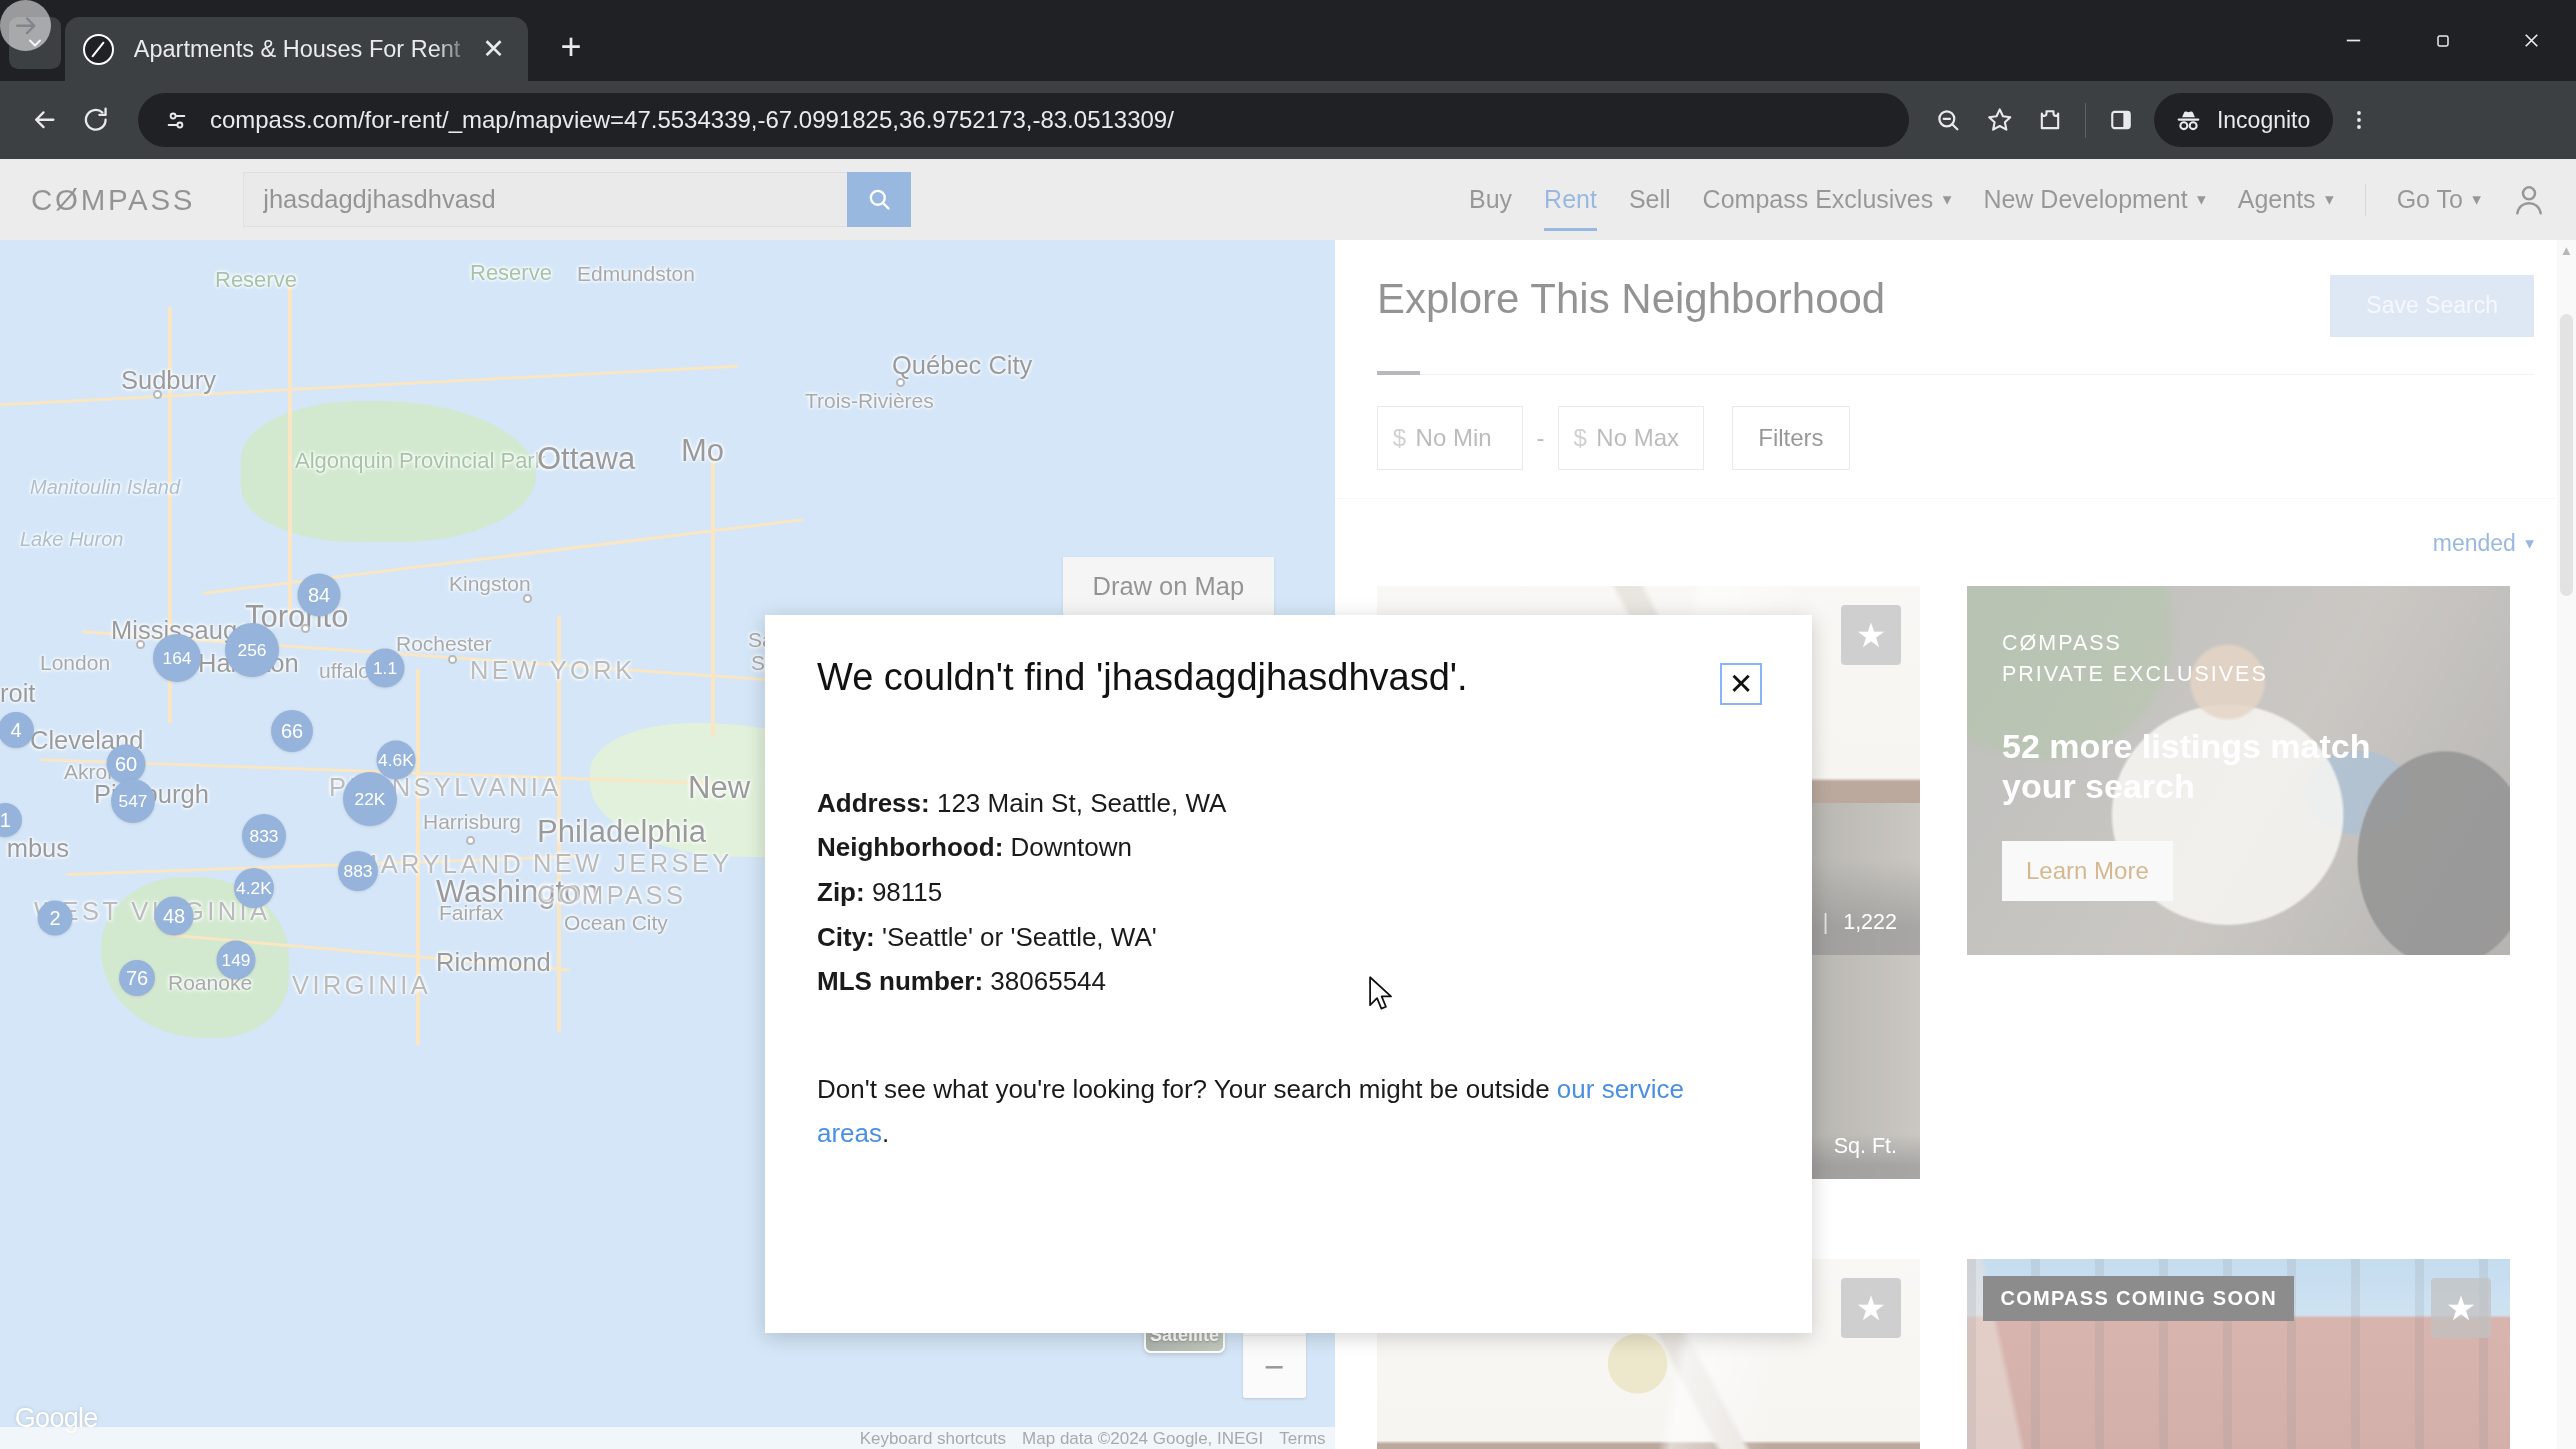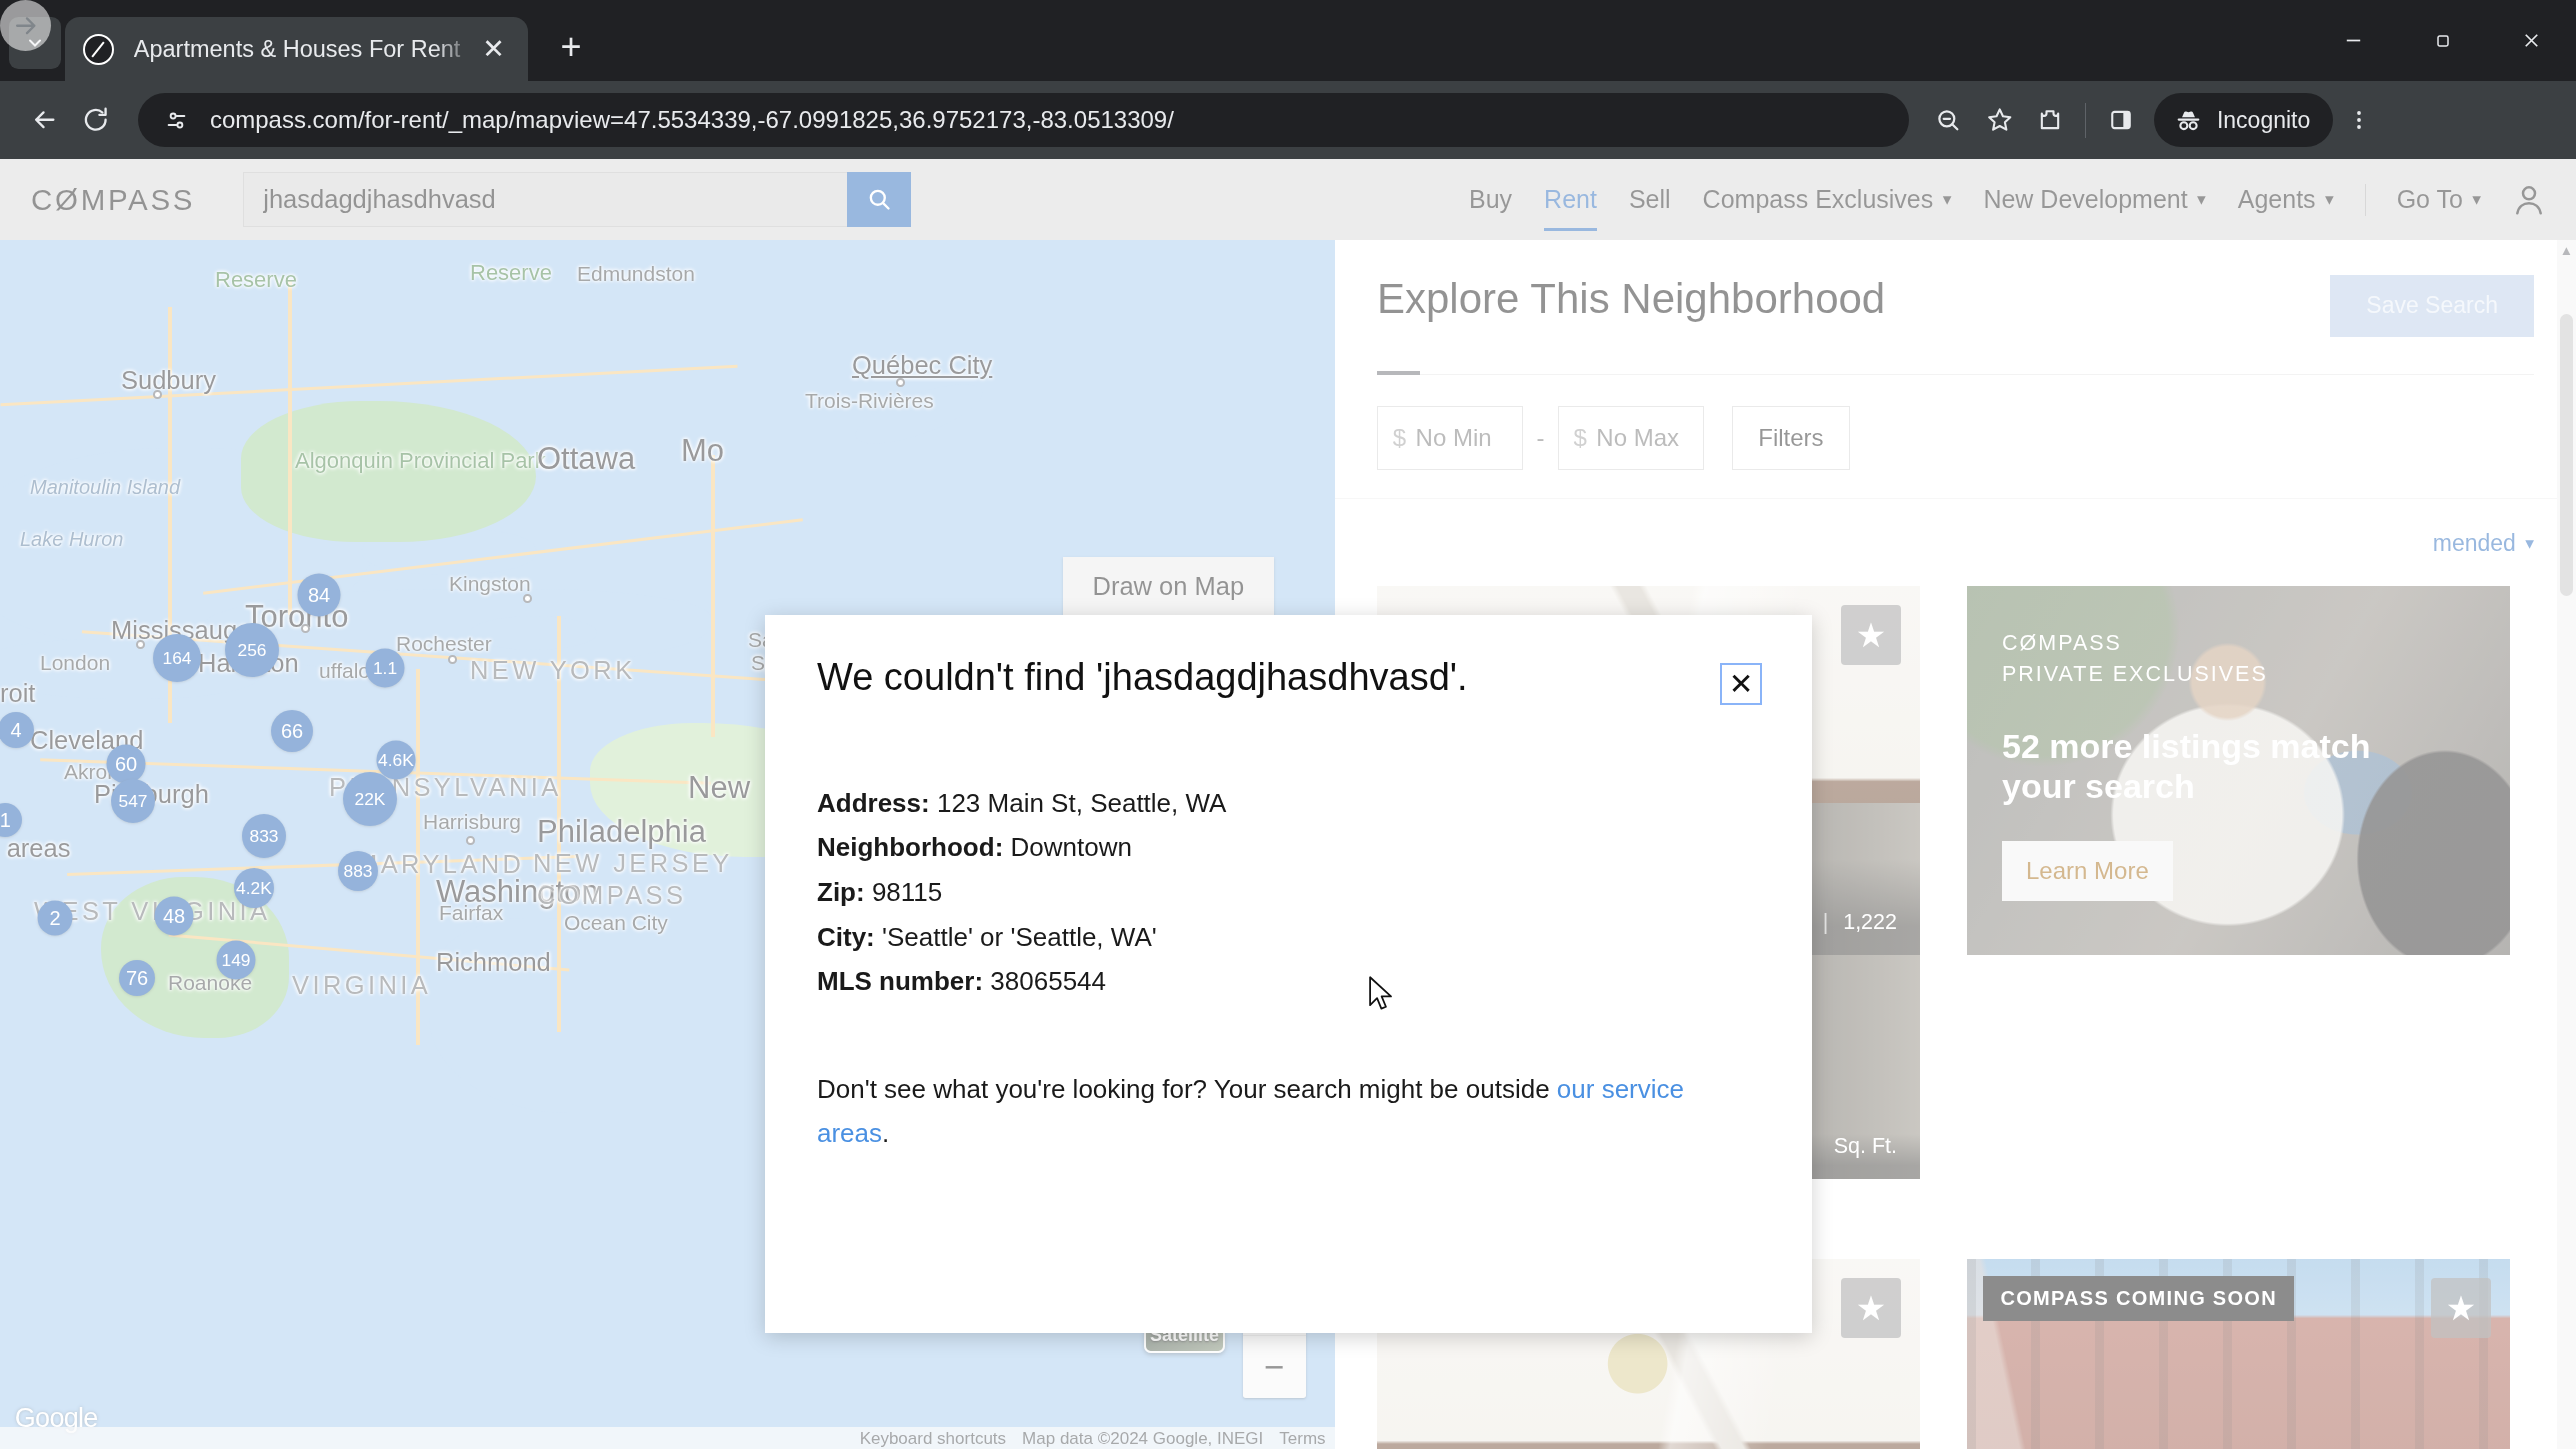--- a/index.html
+++ b/index.html
@@ -590,21 +590,21 @@
         <div class="road" style="left:288px;top:40px;width:4px;height:335px;"></div>
         <div class="road" style="left:416px;top:429px;width:4px;height:376px;"></div>
         <div class="road" style="left:557px;top:376px;width:4px;height:416px;"></div>
         <div class="road" style="left:711px;top:215px;width:4px;height:282px;"></div>
 
         <div id="map-labels">
             <div class="maplabel park-lbl" style="left: 215px; top: 27px;">Reserve</div>
             <div class="maplabel park-lbl" style="left: 470px; top: 20px;">Reserve</div>
             <div class="maplabel " style="left: 577px; top: 21.5px;">Edmundston</div>
             <div class="maplabel city" style="left: 121px; top: 126px;">Sudbury</div>
-            <div class="maplabel city" style="left: 852px; top: 111px; text-decoration: underline;">Québec City</div>
+            <div class="maplabel city" style="left: 892px; top: 111px;">Québec City</div>
             <div class="maplabel " style="left: 805px; top: 149px;">Trois-Rivières</div>
             <div class="maplabel park-lbl" style="left: 295px; top: 208px;">Algonquin Provincial Park</div>
             <div class="maplabel bigcity" style="left: 537px; top: 201px;">Ottawa</div>
             <div class="maplabel bigcity" style="left: 681px; top: 193px;">Mo</div>
             <div class="maplabel water-lbl" style="left: 30px; top: 236px;">Manitoulin Island</div>
             <div class="maplabel water-lbl" style="left: 20px; top: 288px;">Lake Huron</div>
             <div class="maplabel " style="left: 449px; top: 332px;">Kingston</div>
             <div class="maplabel bigcity" style="left: 245px; top: 359px;">Toronto</div>
             <div class="maplabel city" style="left: 111px; top: 376px;">Mississauga</div>
             <div class="maplabel city" style="left: 198px; top: 409px;">Hamilton</div>
@@ -615,21 +615,21 @@
             <div class="maplabel " style="left: 748px; top: 388px;">Sara</div>
             <div class="maplabel " style="left: 751px; top: 411px;">Spri</div>
             <div class="maplabel city" style="left: 30px; top: 486px;">Cleveland</div>
             <div class="maplabel " style="left: 64px; top: 520px;">Akron</div>
             <div class="maplabel city" style="left: 0px; top: 439px;">roit</div>
             <div class="maplabel state" style="left: 329px; top: 533px;">PENNSYLVANIA</div>
             <div class="maplabel city" style="left: 94px; top: 540px;">Pittsburgh</div>
             <div class="maplabel bigcity" style="left: 688px; top: 530px;">New</div>
             <div class="maplabel " style="left: 423px; top: 570px;">Harrisburg</div>
             <div class="maplabel bigcity" style="left: 537px; top: 574px;">Philadelphia</div>
-            <div class="maplabel city" style="left: 6.7px; top: 594px;">areas</div>
+            <div class="maplabel city" style="left: 6.7px; top: 594px;">mbus</div>
             <div class="maplabel state" style="left: 356px; top: 610px;">MARYLAND</div>
             <div class="maplabel state" style="left: 533px; top: 609px;">NEW JERSEY</div>
             <div class="maplabel bigcity" style="left: 436px; top: 634px;">Washington</div>
             <div class="maplabel " style="left: 439px; top: 661px;">Fairfax</div>
             <div class="maplabel state" style="left: 537px; top: 641px;">COMPASS</div>
             <div class="maplabel state" style="left: 34px; top: 657px;">WEST VIRGINIA</div>
             <div class="maplabel " style="left: 564px; top: 671px;">Ocean City</div>
             <div class="maplabel city" style="left: 436px; top: 708px;">Richmond</div>
             <div class="maplabel state" style="left: 292px; top: 731px;">VIRGINIA</div>
             <div class="maplabel " style="left: 168px; top: 731px;">Roanoke</div>

